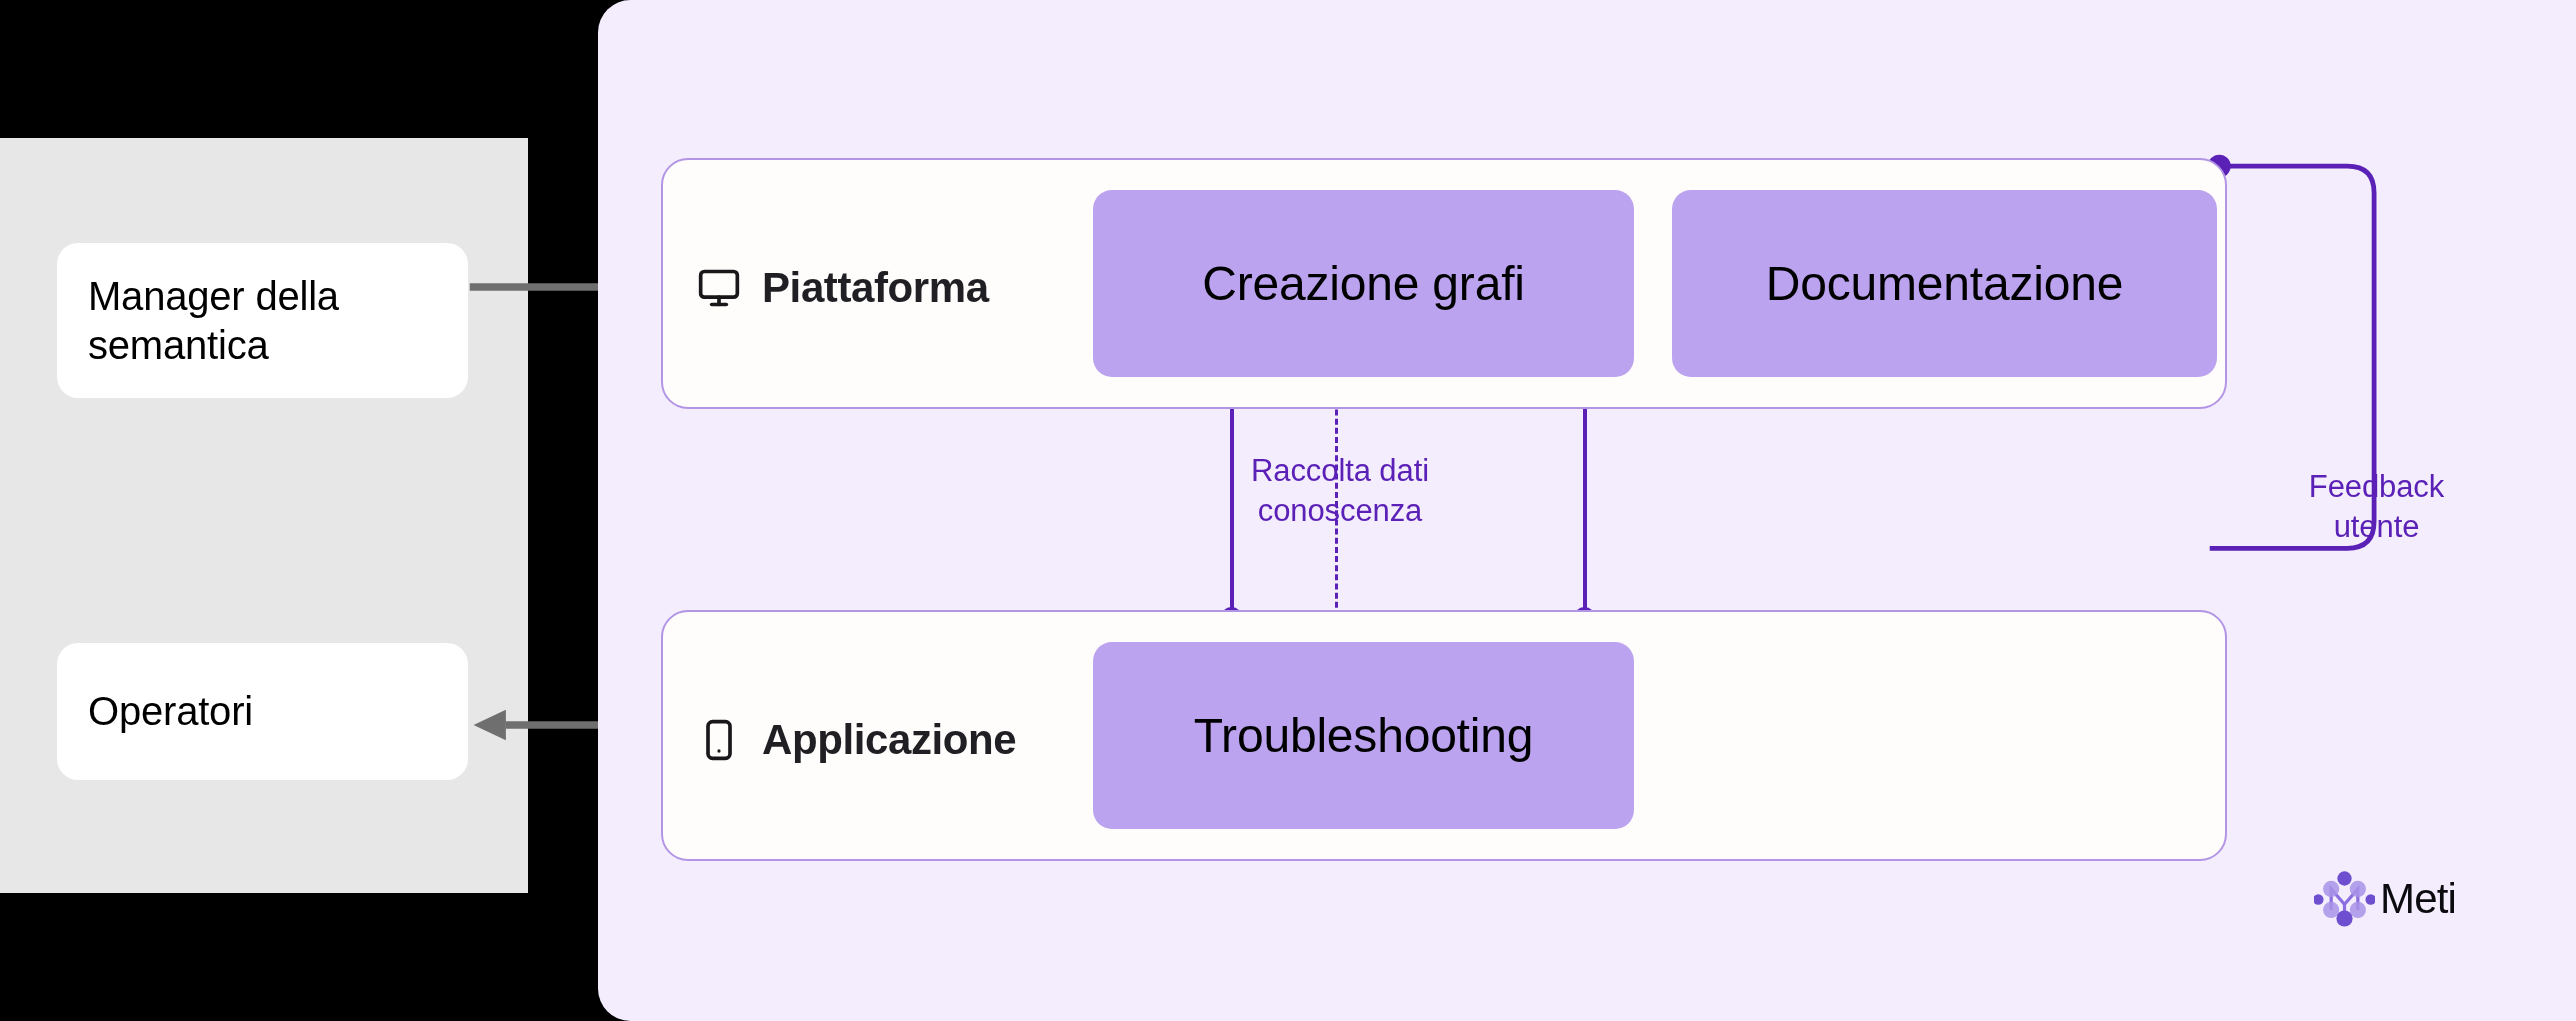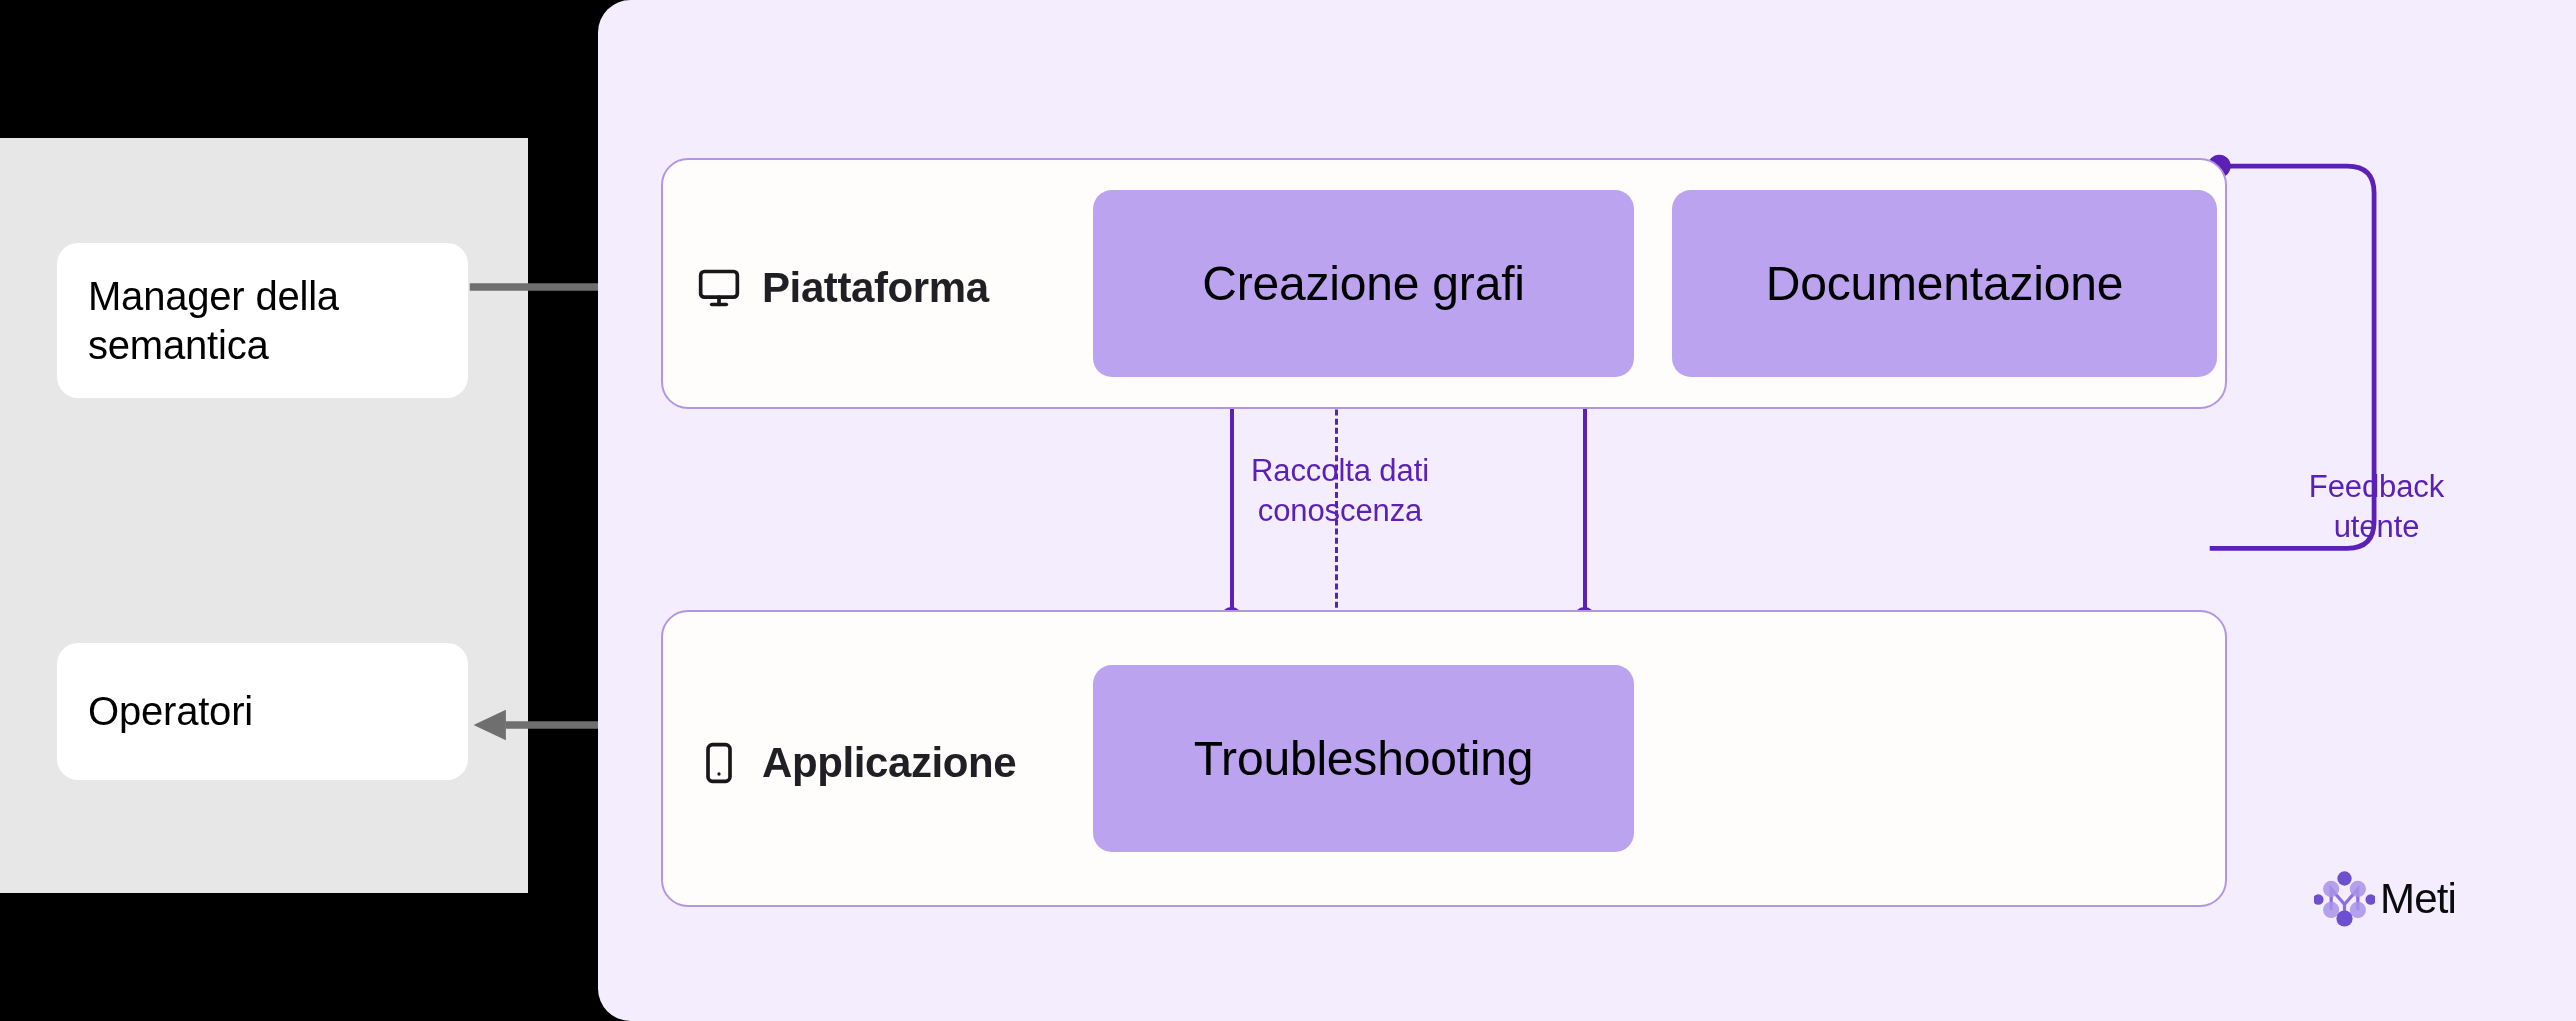--- a/index.html
+++ b/index.html
@@ -60,21 +60,21 @@
   
   .layer-card {
     position: absolute;
     background: #fffdfb;
     border: 2.9px solid #b295e4;
     border-radius: 27px;
     display: flex;
     align-items: center;
   }
   #layer-platform { left: 63px; top: 158px; width: 1566px; height: 251px; }
-  #layer-app      { left: 63px; top: 610px; width: 1566px; height: 297px; }
+  #layer-app      { left: 63px; top: 610px; width: 1566px; height: 251px; }
 
   .layer-label {
     display: flex;
     align-items: center;
     gap: 21px;
     width: 430px;
     padding-left: 34px;
     flex: 0 0 auto;
     margin-top: 8px;
   }

